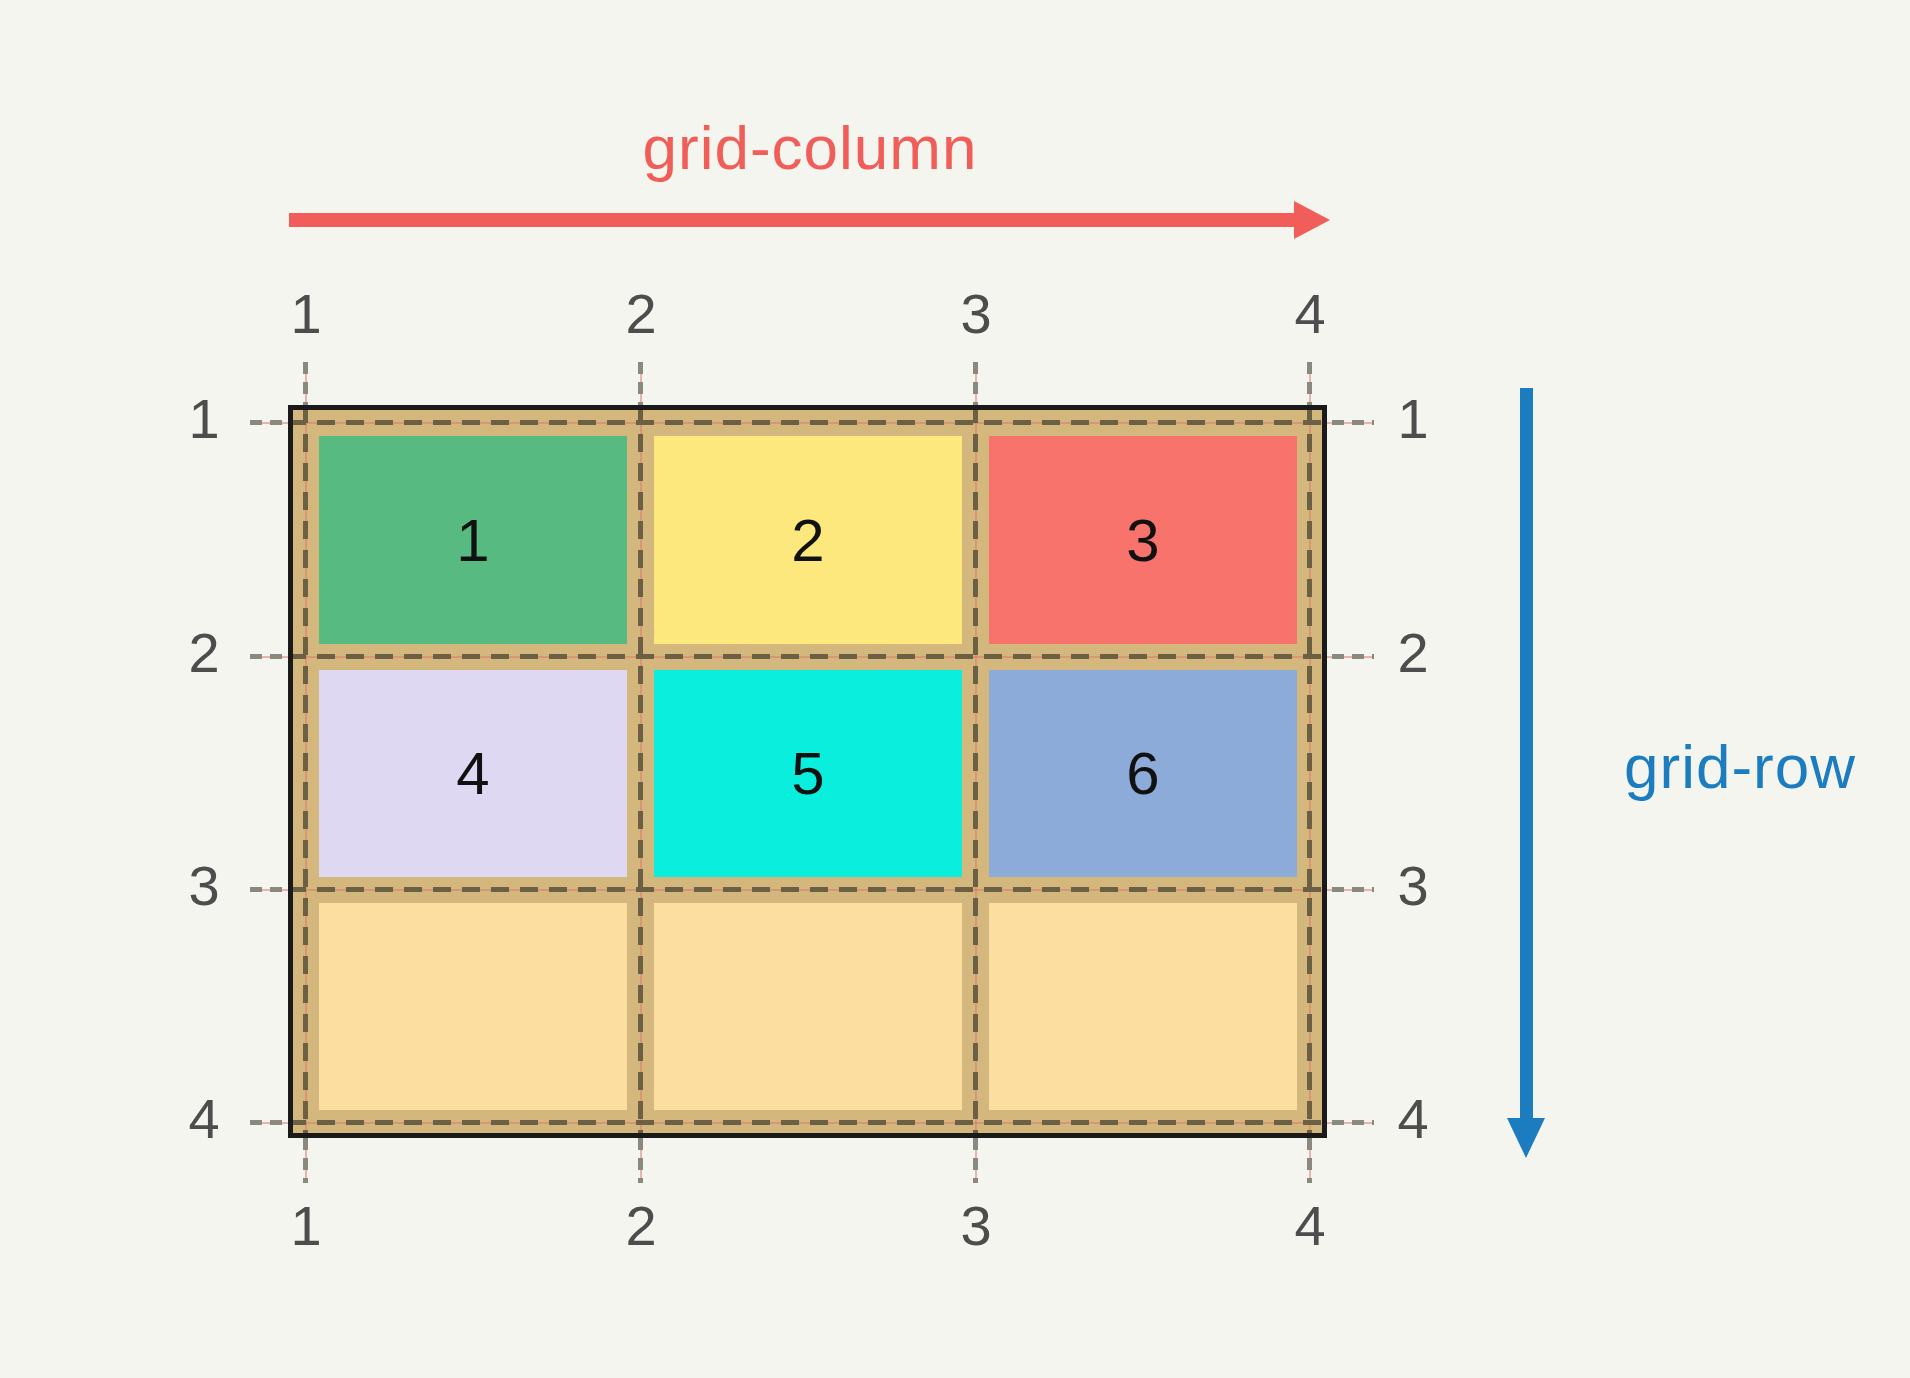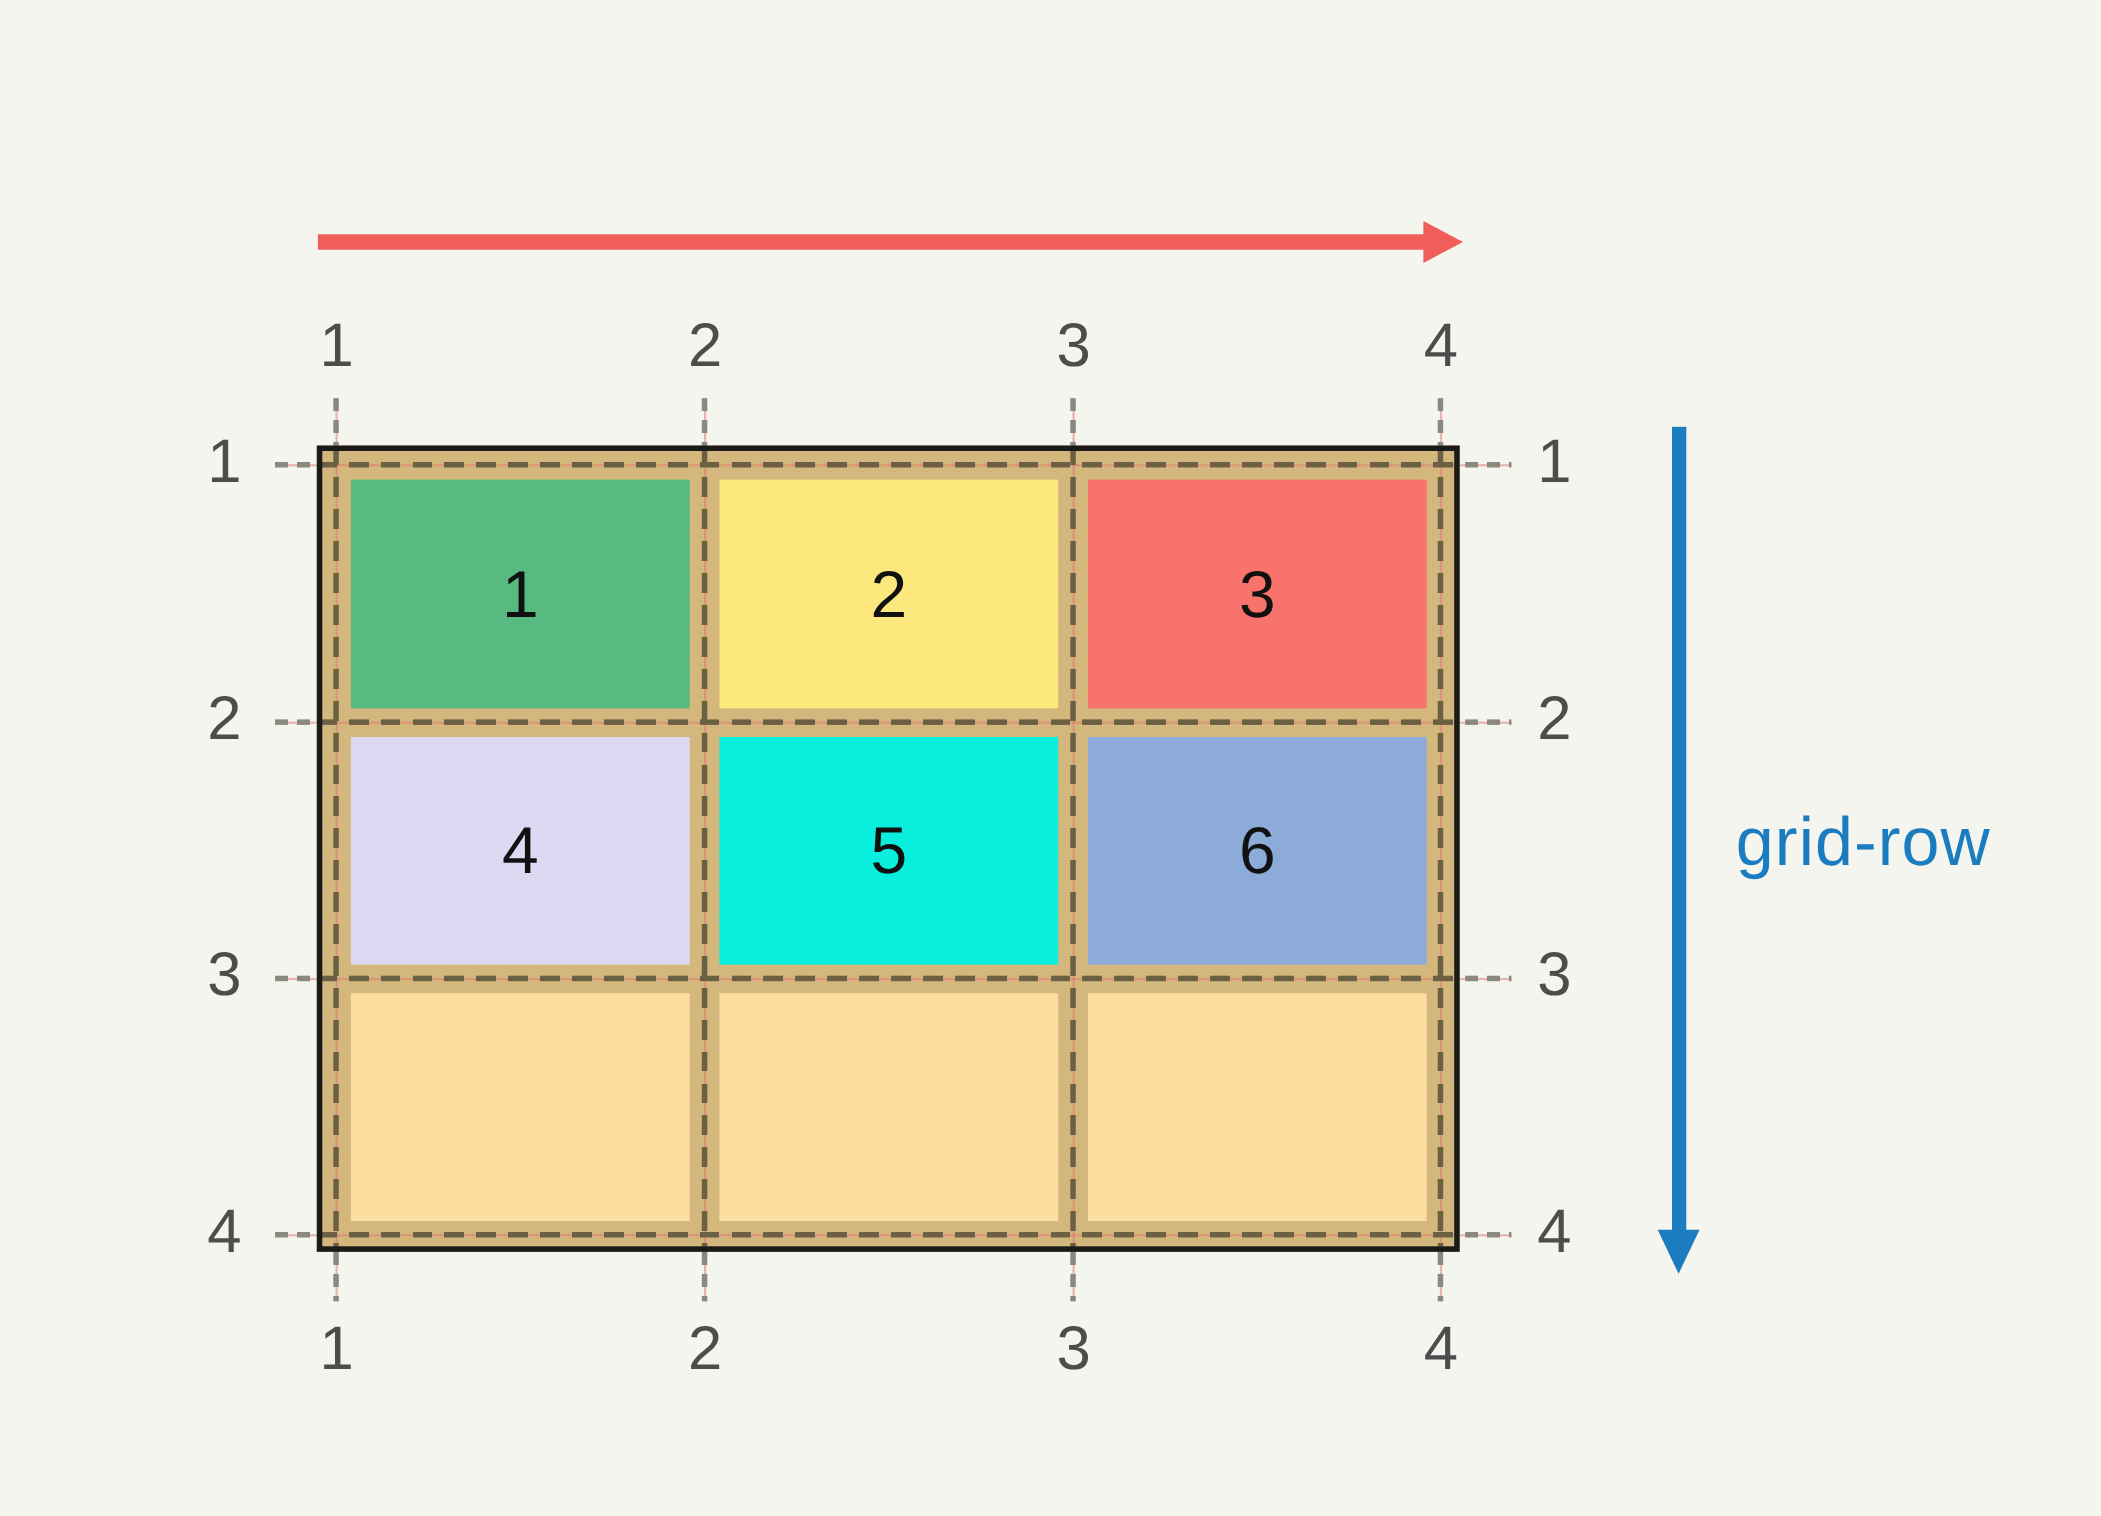--- a/index.html
+++ b/index.html
@@ -77,24 +77,25 @@
     z-index:4;
     display:flex;align-items:center;justify-content:center;
     font-size:60px;
   }
 </style>
 </head>
 <body>
 
 <div class="canvas" style="background-color: rgb(245, 245, 239);">
 
+  <div class="axis-label" style="left: 810px; top: 147px; color: rgb(241, 94, 89);">grid-column</div>
   <div class="harrow-bar" style="left: 289px; top: 213px; width: 1006px; background-color: rgb(241, 94, 89);"></div>
   <div class="harrow-head" style="left: 1294px; top: 201px; border-left-color: rgb(241, 94, 89);"></div>
 
-  <div class="axis-label" style="left: 1694px; top: 766px; color: rgb(28, 124, 192);">grid-row</div>
+  <div class="axis-label" style="left: 1740px; top: 766px; color: rgb(28, 124, 192);">grid-row</div>
   <div class="varrow-bar" style="left: 1520px; top: 388px; height: 732px; background-color: rgb(28, 124, 192);"></div>
   <div class="varrow-head" style="left: 1507px; top: 1118px; border-top-color: rgb(28, 124, 192);"></div>
 
   <span class="num" style="left: 306px; top: 315px; color: rgb(77, 77, 77);">1</span>
   <span class="num" style="left: 641px; top: 315px; color: rgb(77, 77, 77);">2</span>
   <span class="num" style="left: 976px; top: 315px; color: rgb(77, 77, 77);">3</span>
   <span class="num" style="left: 1310px; top: 315px; color: rgb(77, 77, 77);">4</span>
 
   <span class="num" style="left: 306px; top: 1227px; color: rgb(77, 77, 77);">1</span>
   <span class="num" style="left: 641px; top: 1227px; color: rgb(77, 77, 77);">2</span>

